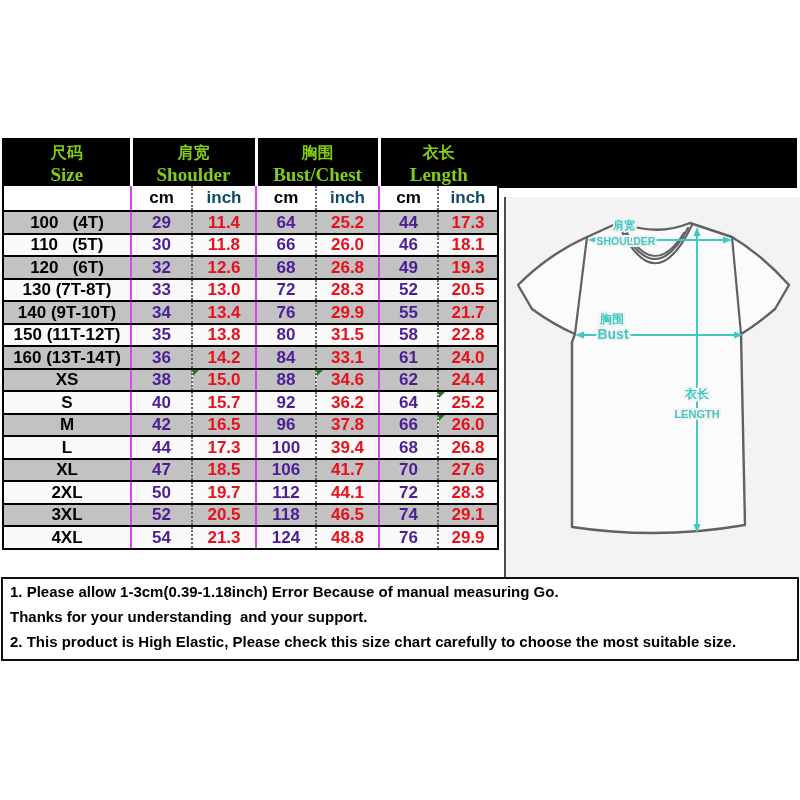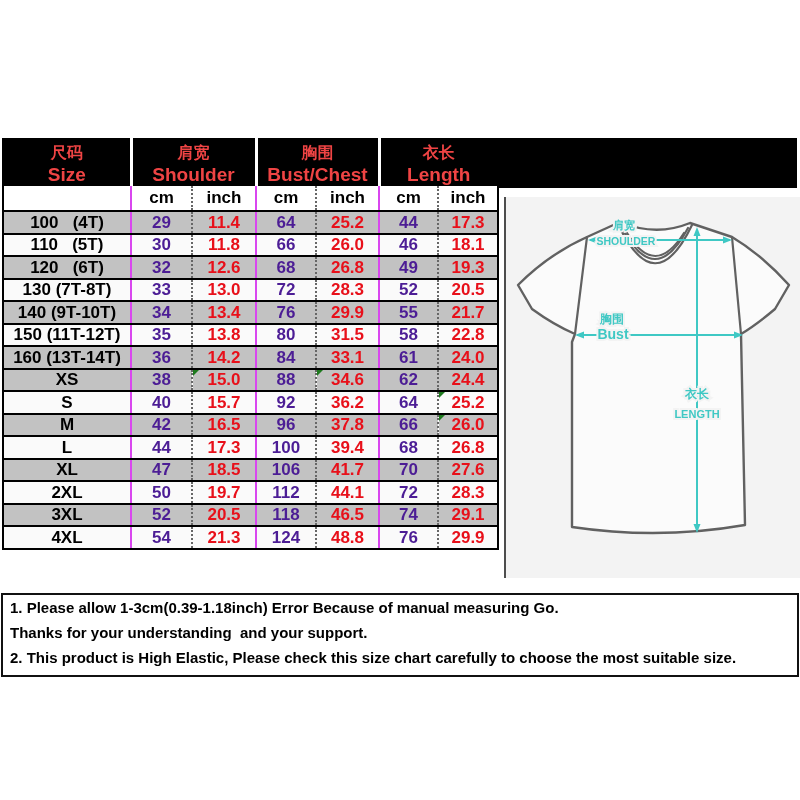--- a/index.html
+++ b/index.html
@@ -6,31 +6,31 @@
   .stage{position:relative;width:800px;height:800px;background:#ffffff;overflow:hidden;
          font-family:"Liberation Sans","DejaVu Sans",sans-serif;}
 
   
   .header-band{position:absolute;left:2px;top:138px;width:795px;height:50px;background:#000;}
 
   
   .size-table{position:absolute;left:2px;top:138px;width:495px;border-collapse:collapse;
               table-layout:fixed;border:2px solid #000;}
   .size-table th,.size-table td{padding:0;text-align:center;vertical-align:middle;}
-  th.h{background:#000;color:#ef4444;height:46px;border:none;}
+  th.h{background:#000;color:#84cc16;height:46px;border:none;font-family:Liberation Serif, serif;}
   th.h + th.h{border-left:3px solid #fff;}
   th.h .zh{font-size:16px;font-weight:bold;line-height:20px;margin-top:2px;}
   th.h .en{font-size:19px;font-weight:bold;line-height:23px;}
   tr.units td{height:24px;background:#fff;font-weight:bold;font-size:17px;
               border-bottom:2px solid #000;}
   td.diag-cell{background:
       linear-gradient(to bottom right,transparent 48%,#2a2a2a 48%,#2a2a2a 53%,transparent 53%);}
   .solid-left{border-left:2px solid #d946ef;}
   .dotted-left{border-left:2px dotted #666;}
-  .unit-inch{color:#000000;}
+  .unit-inch{color:#0c4a6e;}
   .size-table tbody td{height:20.5px;font-weight:bold;font-size:17px;
               border-top:2px solid #000;border-bottom:2px solid #000;line-height:1;}
   tr.row-gray td{background:#c2c2c2;}
   tr.row-white td{background:#fafafa;}
   td.size-cell{font-size:16px;white-space:pre;margin-left:26px;}
   td.inch-value-cell{color:#e8101a;}
   td.cm-value-cell{color:#4c1d95;}
   .green-corner{position:absolute;left:0;top:0;width:0;height:0;
       border-top:6px solid #1e7a1e;border-right:6px solid transparent;}
 
@@ -39,21 +39,21 @@
          border-left:2px solid #4d4d4d;}
   .photo svg{display:block;}
   .shirt-outline{fill:#fbfbfb;stroke:#616161;stroke-width:2.4;stroke-linejoin:round;}
   .shirt-line{fill:none;stroke:#616161;stroke-width:2.2;stroke-linecap:round;}
   .cy-line{stroke:#3fc8c4;stroke-width:2;fill:none;}
   .cy-fill{fill:#3fc8c4;}
   .cy-text{fill:#3fc8c4;font-family:"Liberation Sans","DejaVu Sans",sans-serif;font-weight:bold;
            text-anchor:middle;paint-order:stroke;stroke:#f3f3f3;stroke-width:4px;}
 
   
-  .notes{position:absolute;left:1px;top:593px;width:794px;height:80px;background:#fff;
+  .notes{position:absolute;left:1px;top:577px;width:794px;height:80px;background:#fff;
          border:2px solid #111;}
   .note-line{font-size:15px;font-weight:bold;color:#000;line-height:25px;padding-left:7px;
              white-space:pre;}
   .note-line.indent{}
 </style>
 </head>
 <body>
 
 <div class="stage">
 

